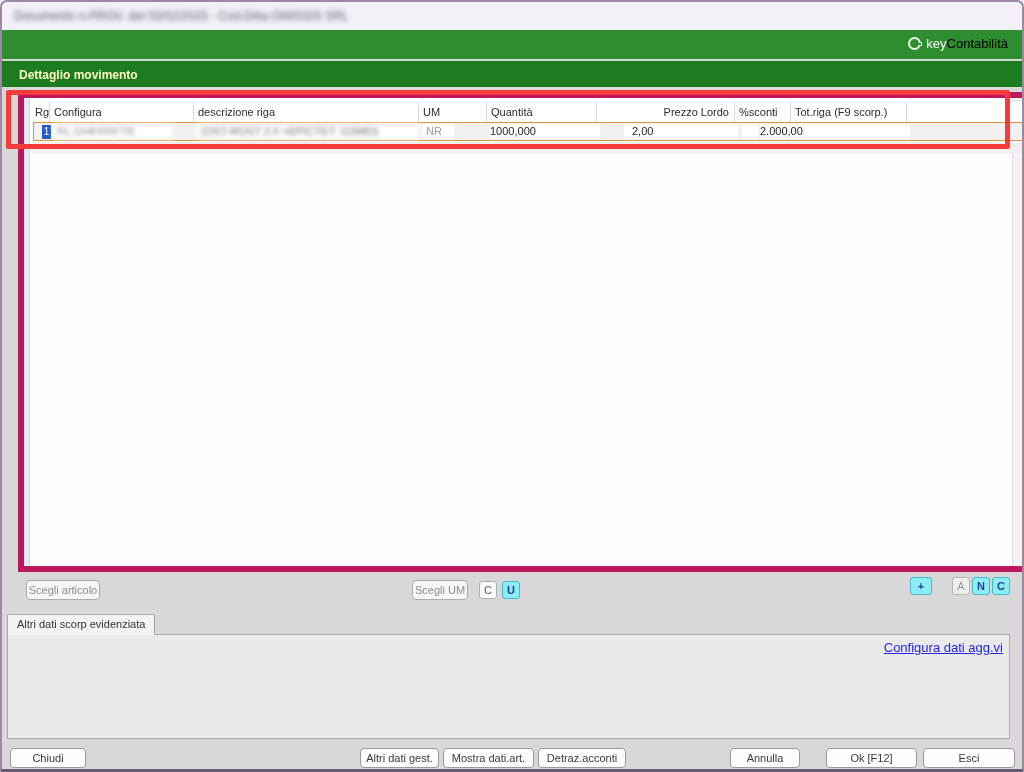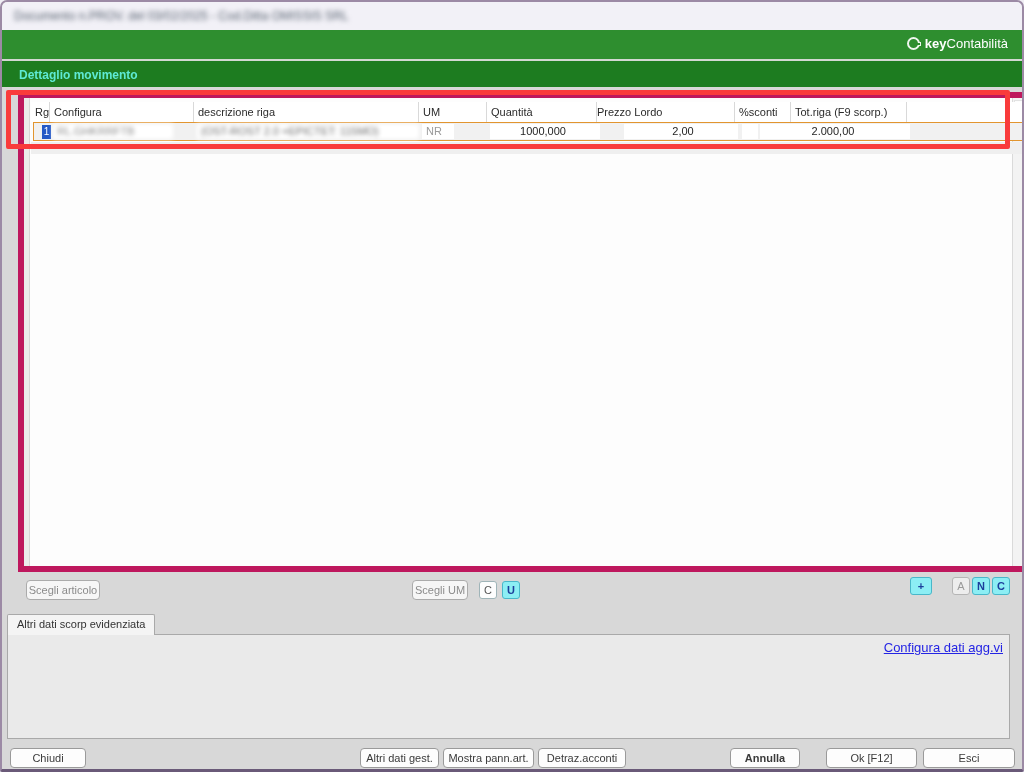--- a/index.html
+++ b/index.html
@@ -13,37 +13,37 @@
   #titlebar { position:absolute; left:0; top:0; width:100%; height:28px; background:#f2f1f7; border-radius:5px 5px 0 0; }
   #titlebar .title { position:absolute; left:12px; top:7px; font-size:12px; color:#55606e; }
   .blur-strong { filter:blur(2.6px); }
   .blur-soft { filter:blur(2.1px); }
   
   #brandbar { position:absolute; left:0; top:28px; width:100%; height:29px; background:#2e8e2f; }
   #brand { position:absolute; right:14px; top:6px; display:flex; align-items:center; gap:5px; color:#fff; font-size:13px; }
   #brand .ring { width:13px; height:13px; border:2px solid #eef6ee; border-radius:50%; position:relative; }
   #brand .ring::after { content:""; position:absolute; right:-2px; top:4px; width:4px; height:2px; background:#2e8e2f; }
   #brand .ring::before { content:""; position:absolute; right:-3px; top:3px; width:3px; height:4px; background:#eef6ee; }
-  #brand b { font-weight:bold;margin-top:28px; }
-  #brand span.light { color:#ffffff; font-weight:normal;margin-top:16px; }
+  #brand b { font-weight:normal;margin-top:28px; }
+  #brand span.light { color:#000000; font-weight:normal;margin-top:16px; }
   
-  #navbar { position:absolute; left:0; top:57px; width:100%; height:28px; background:#1d7c20; border-top:2px solid #d2d8d2; color:#5eead4; }
+  #navbar { position:absolute; left:0; top:57px; width:100%; height:28px; background:#1d7c20; border-top:2px solid #d2d8d2; color:#fef9c3; }
   #navbar .sect { position:absolute; left:17px; top:7px; font-size:12px; font-weight:bold; }
   #navbar .crumb { position:absolute; left:146px; top:7px; font-size:12px; font-weight:bold; }
   
   #gridwrap { position:absolute; left:16px; top:90px; width:1013px; height:480px; background:#fdfdfd; border:6px solid #be185d; }
   #rowmargin { position:absolute; left:0; top:0; width:6px; height:100%; background:#ebebeb; border-right:1px solid #d6d6d6; }
   #vscroll { position:absolute; right:0; top:0; width:13px; height:100%; background:#f3f3f3; border-left:1px solid #dadada; }
   #vscroll .thumb { position:absolute; left:1px; top:2px; width:10px; height:22px; background:#fdfdfd; border:1px solid #e2e2e2; }
   .hcell { position:absolute; top:4px; height:20px; font-size:11px; color:#2b2b2b; line-height:20px; border-right:1px solid #d9d9d9; background:#fff; padding-left:4px; }
-  .hcell.r { padding-right:5px; padding-left:0; }
+  .hcell.r { text-align:right; padding-right:5px; padding-left:0; }
   
   #selrow { position:absolute; left:9px; top:24px; width:1000px; height:19px; border:1px solid #e2952f; background:#f1f1f1; z-index:5; }
   .cellbox { position:absolute; top:1px; height:15px; background:#fff; font-size:11px; line-height:15px; color:#1f1f1f; overflow:hidden; }
-  .cellbox.r { text-align:center; padding-right:4px; }
+  .cellbox.r { text-align:left; padding-right:4px; }
   #rg-badge { position:absolute; left:8px; top:2px; width:9px; height:14px; background:#2458c6; color:#fff; font-size:10px; line-height:14px; text-align:center; }
   .txt-art { color:#8d8d8d; }
   .txt-desc { color:#6e6e6e; }
   .um-txt { color:#9b9b9b; padding-left:4px; }
   #under-row { position:absolute; left:7px; top:44px; width:992px; height:12px; background:#efefef; }
   
   #red-rect { position:absolute; left:4px; top:88px; width:1004px; height:59px; border:5px solid #f93b3b; border-radius:2px; z-index:20; pointer-events:none; }
   
   .btn { position:absolute; height:20px; background:#f6f6f6; border:1px solid #ababab; border-radius:4px; font-size:11px; color:#8b8b8b; text-align:center; line-height:18px; }
   .btn.dark { color:#3a3a3a; background:#fdfdfd; border-color:#9a9a9a; }
@@ -119,20 +119,20 @@
   <div class="sq cyan" style="left:990px; top:575px;">C</div>
 
   <div class="tab active" style="left:5px; top:612px;">Altri dati scorp evidenziata</div>
   <div id="tabpanel">
     <div id="cfg-link">Configura dati agg.vi</div>
   </div>
 
   <div id="footer">
     <div class="btn dark" style="left:8px;  top:746px; width:76px;">Chiudi dettaglio</div>
     <div class="btn dark" style="left:358px; top:746px; width:79px;">Altri dati gest.</div>
-    <div class="btn dark" style="left:441px; top:746px; width:91px;">Mostra pann.art.</div>
+    <div class="btn dark" style="left:441px; top:746px; width:91px;">Mostra dati.art.</div>
     <div class="btn dark" style="left:536px; top:746px; width:88px;">Detraz.acconti</div>
-    <div class="btn dark" style="left:728px; top:746px; width:70px;font-weight:bold;">Annulla</div>
+    <div class="btn dark" style="left:728px; top:746px; width:70px;">Annulla</div>
     <div class="btn dark" style="left:824px; top:746px; width:91px;">Ok [F12]</div>
     <div class="btn dark" style="left:921px; top:746px; width:92px;">Esci</div>
   </div>
 
 </div>
 
 </body></html>

